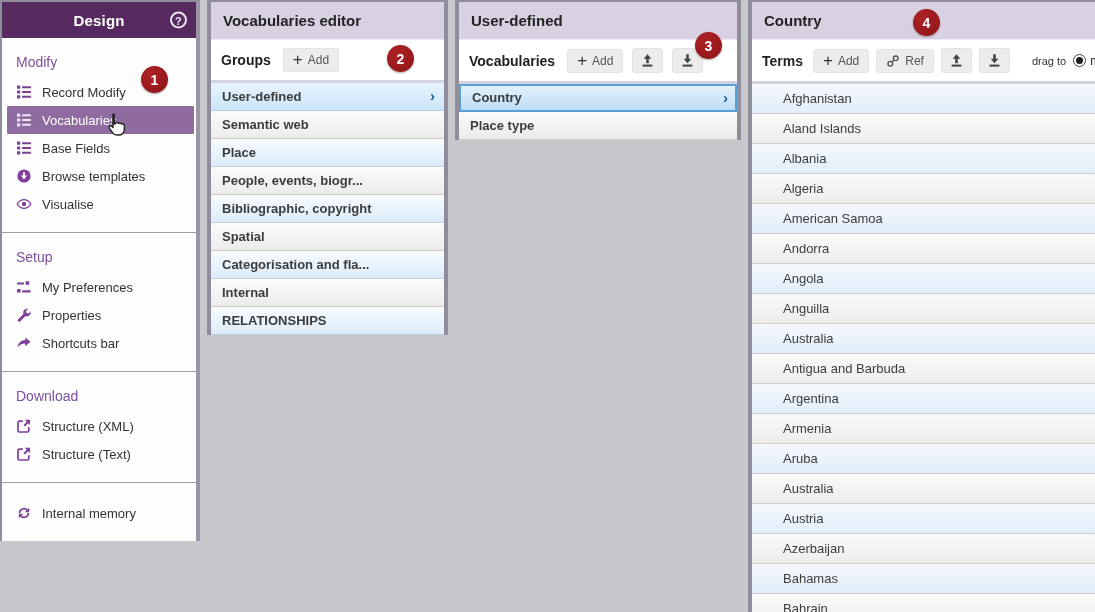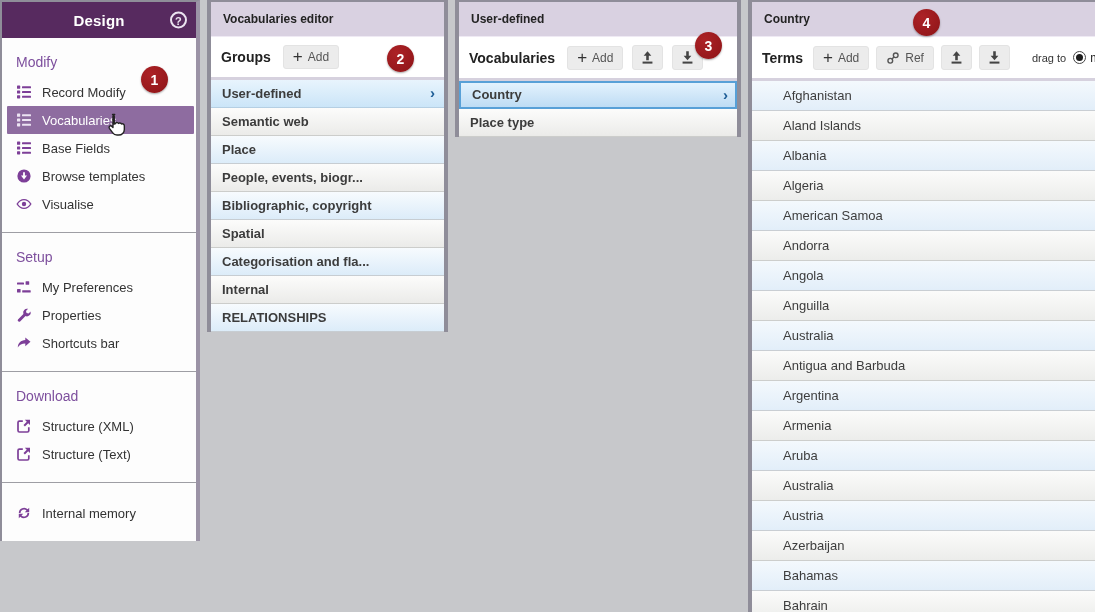--- a/index.html
+++ b/index.html
@@ -50,21 +50,21 @@
   .panel {
     margin-left: 7px; background: #fff;
     border: solid #8f8d99; border-width: 2px 4px 0 4px;
     display: flex; flex-direction: column;
   }
   .panel-groups { width: 241px; min-width: 241px; }
   .panel-vocab  { width: 286px; min-width: 286px; }
   .panel-terms  { width: 420px; min-width: 420px; }
   .panel-header {
     background: #d9d1e1; color: #232323;
-    font-size: 12px; font-weight: bold;
+    font-size: 15px; font-weight: bold;
     padding: 10px 12px 10px; border-bottom: 1px solid #efeaf4;
   }
   .toolbar {
     display: flex; align-items: center; gap: 9px;
     padding: 8px 10px; background: #fff;
     border-bottom: 3px solid #d6d1de;
     white-space: nowrap;
   }
   .panel-terms .toolbar { gap: 7px; }
   .tb-label { font-weight: bold; font-size: 14px; color: #222; margin-right: 3px; }

